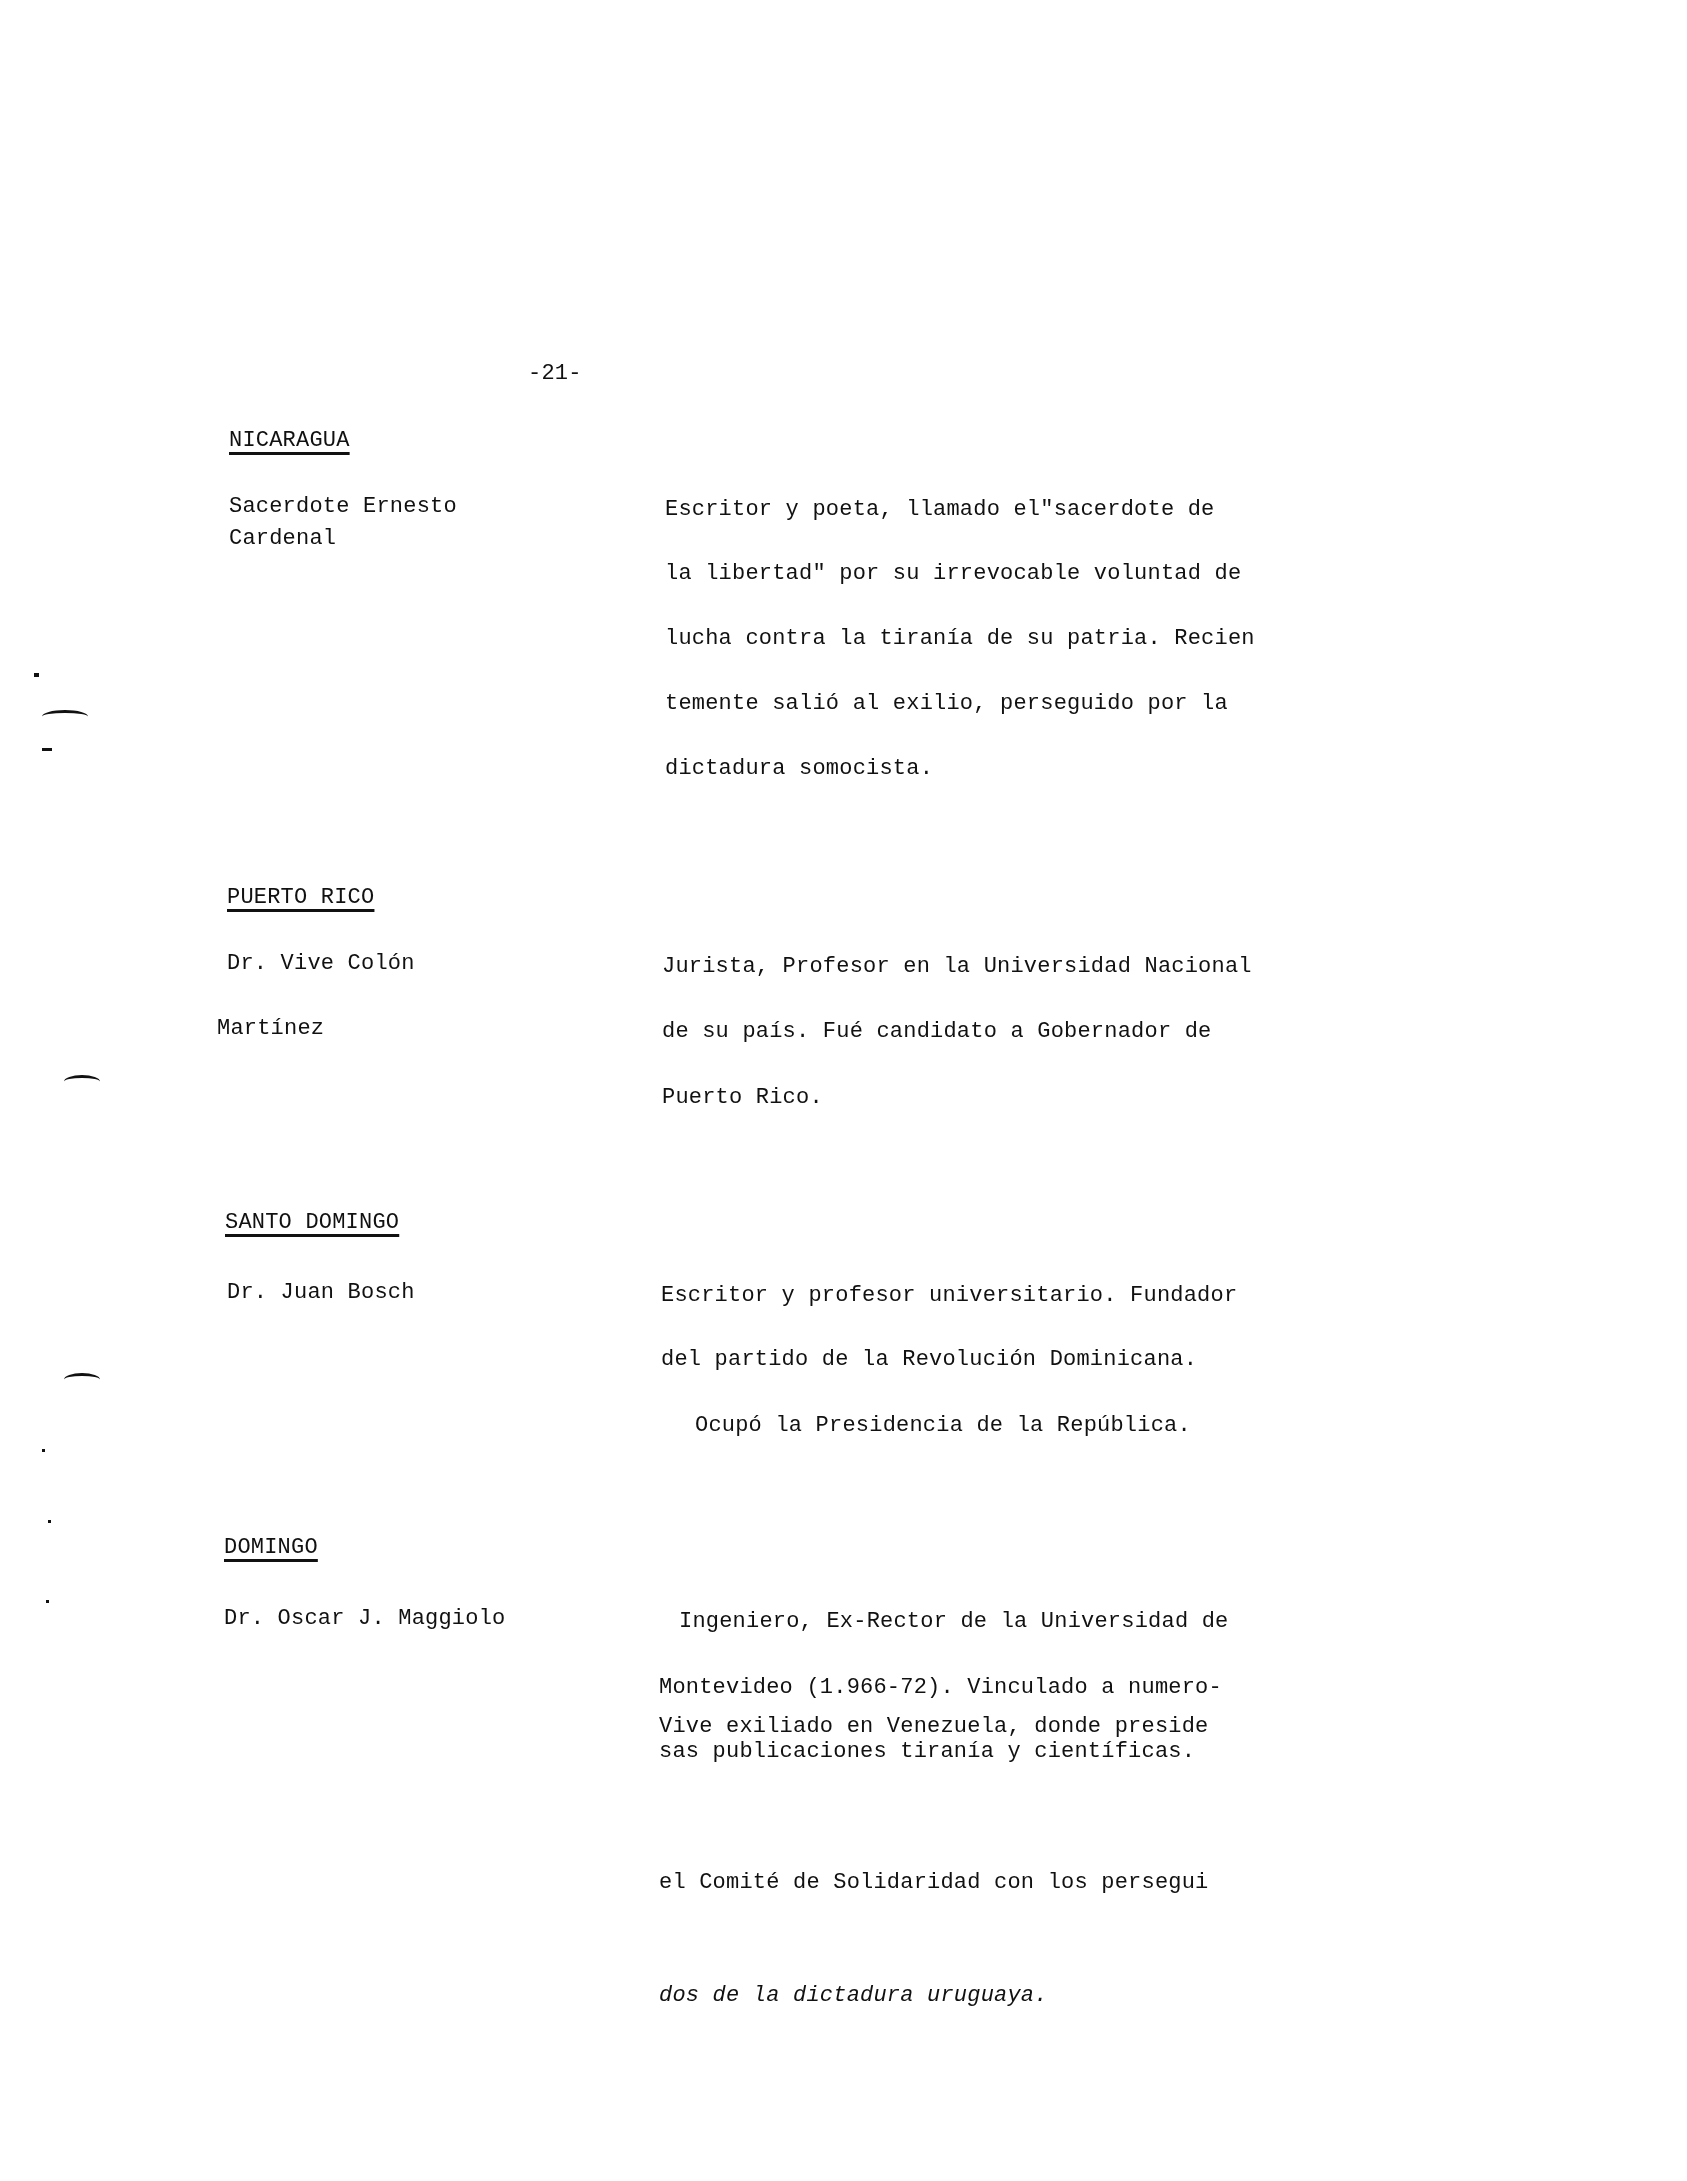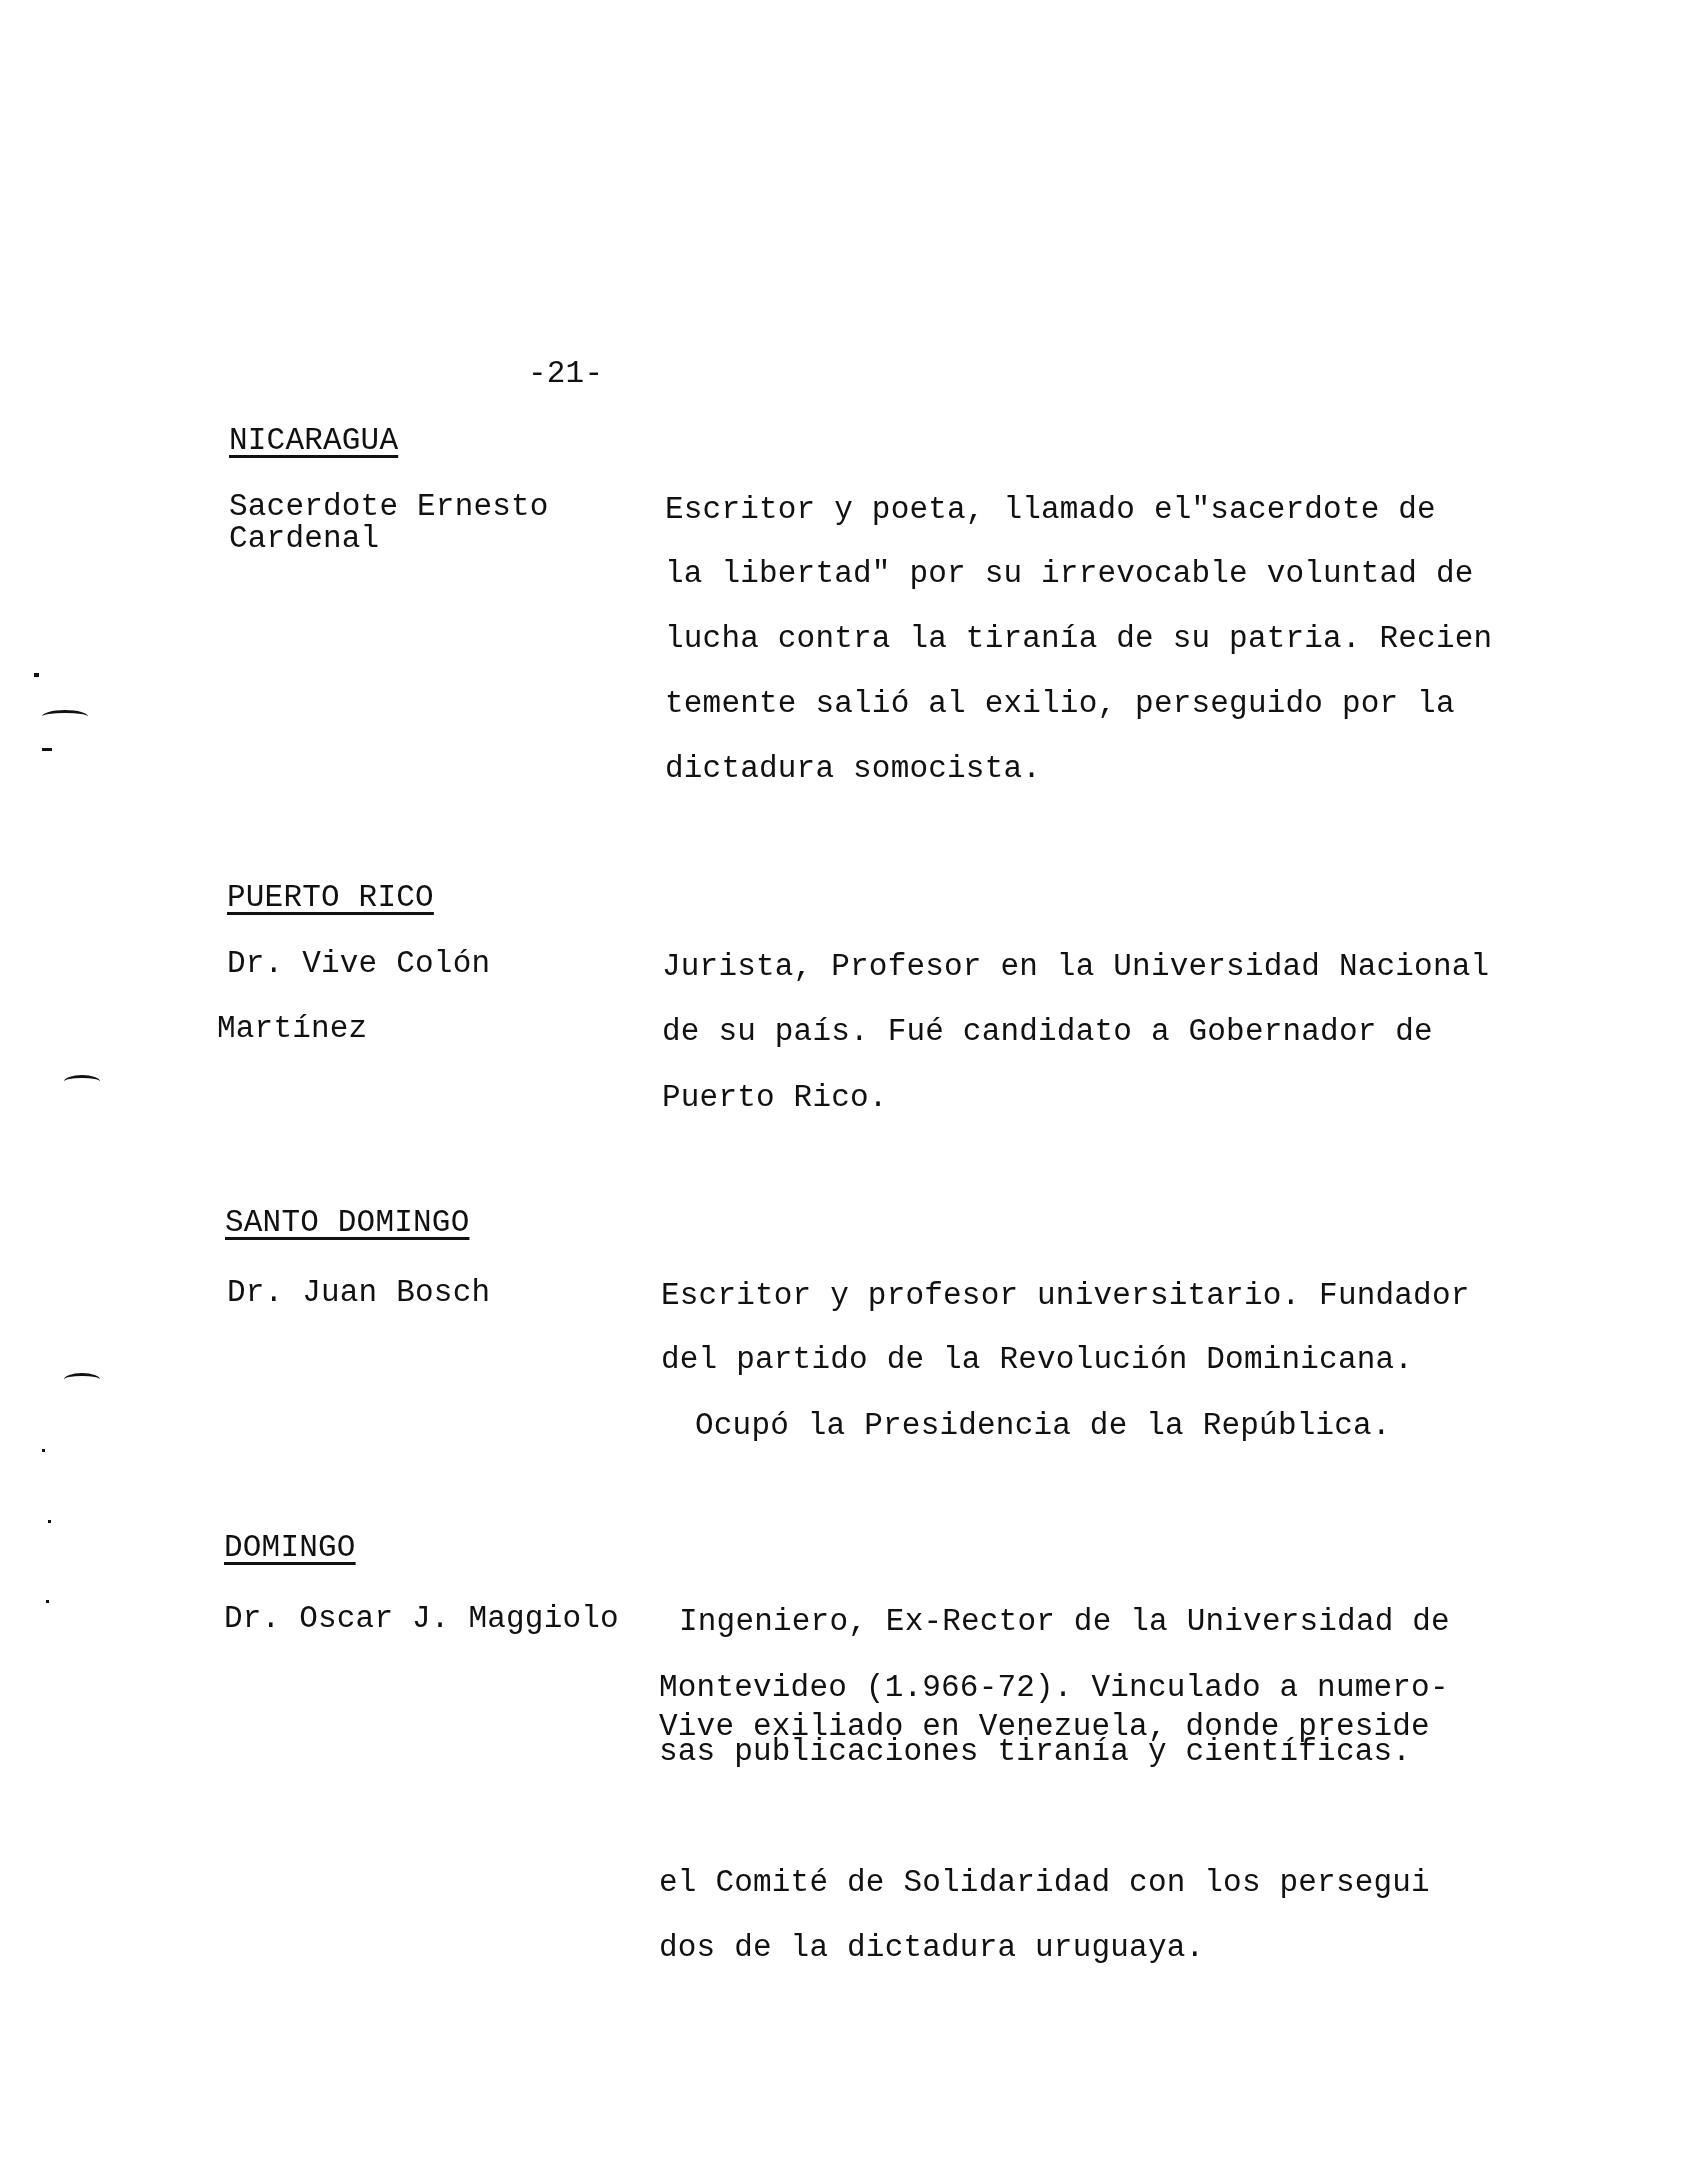--- a/index.html
+++ b/index.html
@@ -1,18 +1,18 @@
 <!DOCTYPE html>
 <html><head>
 <meta charset="utf-8">
 <style>
   html, body { margin:0; padding:0; background:#ffffff; }
   body { width:1688px; height:2181px; position:relative; overflow:hidden;
          font-family:"Liberation Mono","DejaVu Sans Mono",monospace; color:#111; }
-  .t { position:absolute; font-size:31px; line-height:36px; white-space:pre; letter-spacing:0.2px; }
+  .t { position:absolute; font-size:22px; line-height:36px; white-space:pre; letter-spacing:0.2px; }
   .u { text-decoration:underline; text-decoration-thickness:3px; text-underline-offset:6px; }
   .mark { position:absolute; background:#111; }
   .arc { position:absolute; border-top:3px solid #111; border-radius:50% 50% 0 0; }
 </style>
 </head>
 <body>
 
 <div>
 
   <div class="t" style="left:528px; top:356px;">-21-</div>
@@ -39,21 +39,21 @@
   <div class="t" style="left:661px; top:1342px;text-align:center;">del partido de la Revolución Dominicana.</div>
   <div class="t" style="left:695px; top:1408px;">Ocupó la Presidencia de la República.</div>
 
   <div class="t u" style="left:224px; top:1530px;">DOMINGO</div>
   <div class="t" style="left:224px; top:1601px;">Dr. Oscar J. Maggiolo</div>
   <div class="t" style="left:679px; top:1604px;">Ingeniero, Ex-Rector de la Universidad de</div>
   <div class="t" style="left:659px; top:1670px;">Montevideo (1.966-72). Vinculado a numero-</div>
   <div class="t" style="left:659px; top:1734px;">sas publicaciones tiranía y científicas.</div>
   <div class="t" style="left:659px; top:1709px;text-align:center;">Vive exiliado en Venezuela, donde preside</div>
   <div class="t" style="left:659px; top:1865px;">el Comité de Solidaridad con los persegui</div>
-  <div class="t" style="left:659px; top:1930px;">dos de la dictadura uruguaya.</div>
+  <div class="t" style="left:659px; top:1978px;font-style:italic;">dos de la dictadura uruguaya.</div>
 
   <div class="mark" style="left:34px; top:673px; width:5px; height:4px;"></div>
   <div class="arc" style="left:42px; top:710px; width:46px; height:10px;"></div>
   <div class="mark" style="left:42px; top:748px; width:10px; height:3px;"></div>
   <div class="arc" style="left:64px; top:1075px; width:36px; height:10px;"></div>
   <div class="arc" style="left:64px; top:1373px; width:36px; height:10px;"></div>
   <div class="mark" style="left:42px; top:1449px; width:3px; height:3px;"></div>
   <div class="mark" style="left:48px; top:1520px; width:3px; height:3px;"></div>
   <div class="mark" style="left:46px; top:1600px; width:3px; height:3px;"></div>
 </div>

